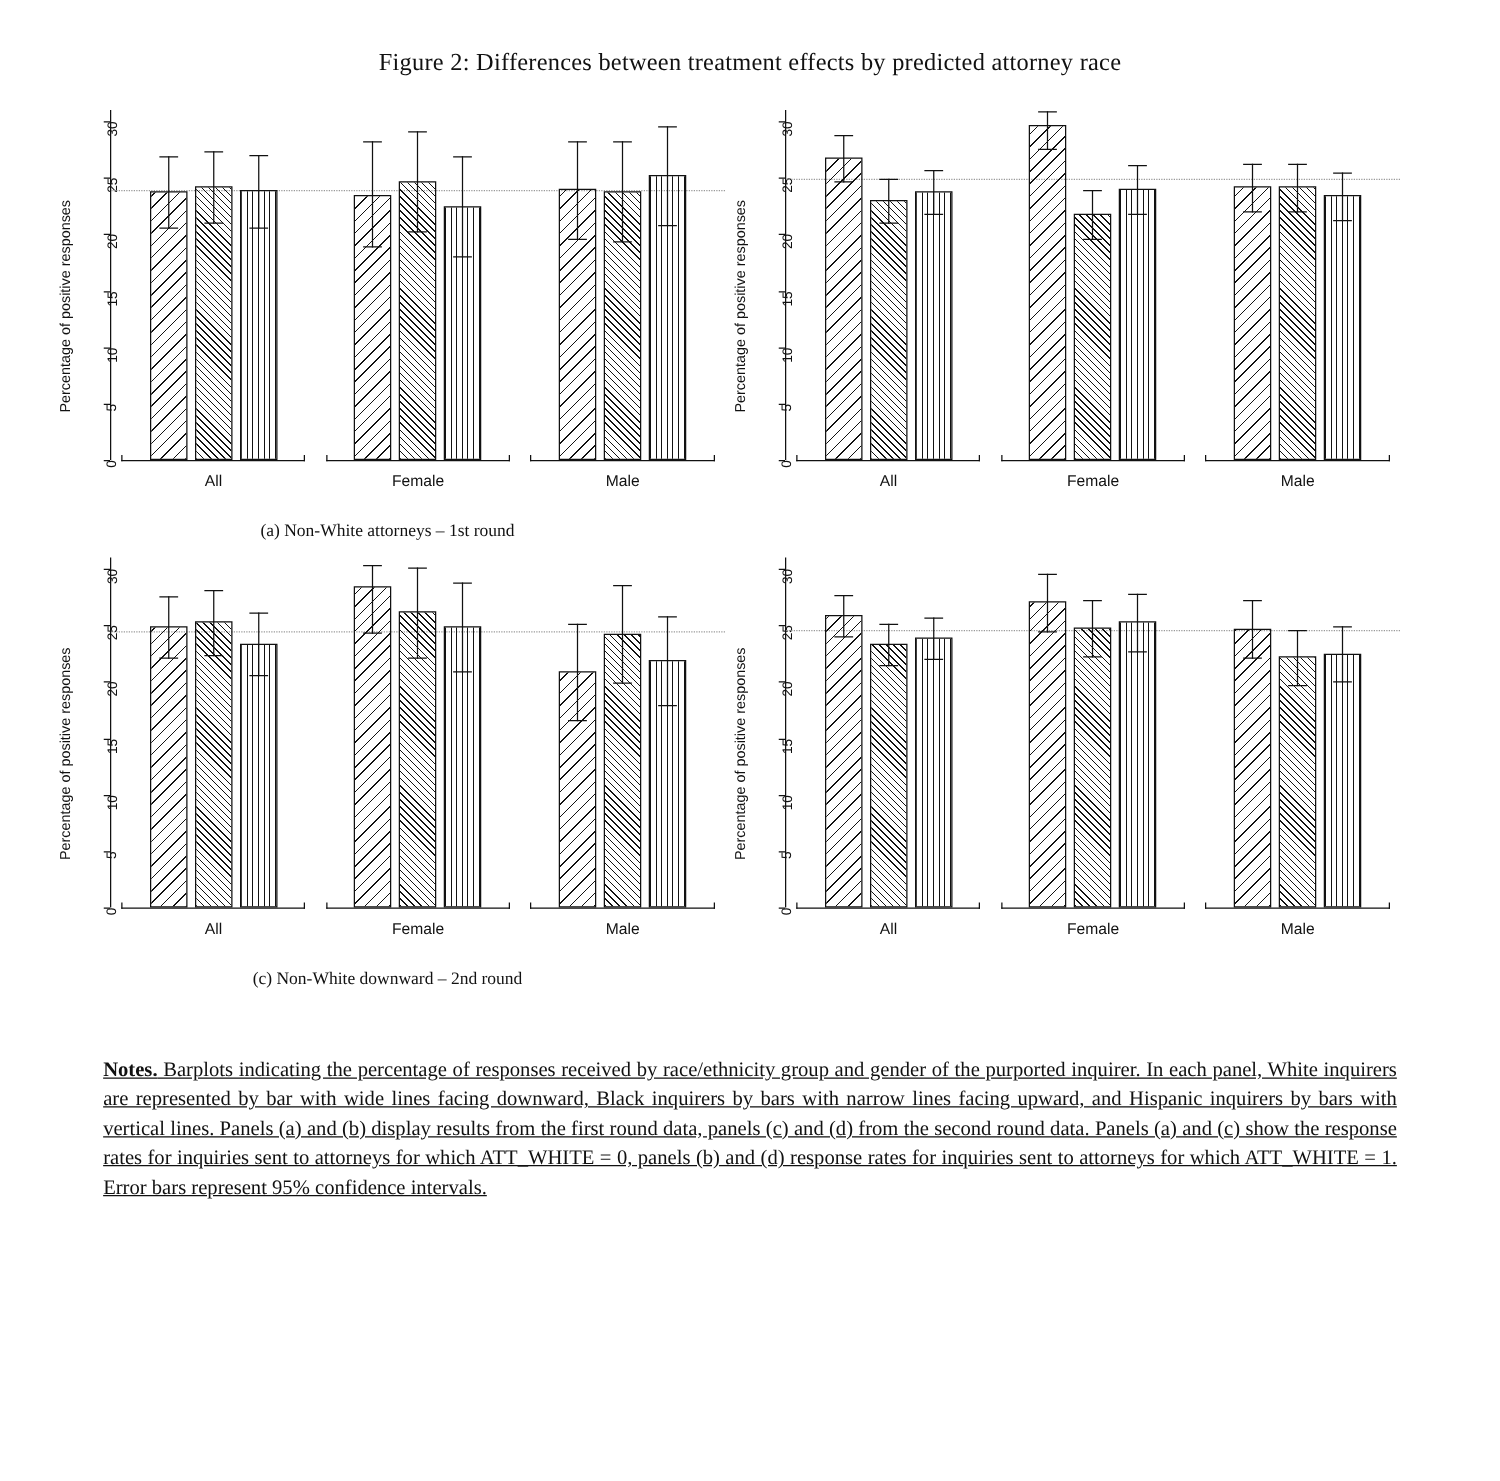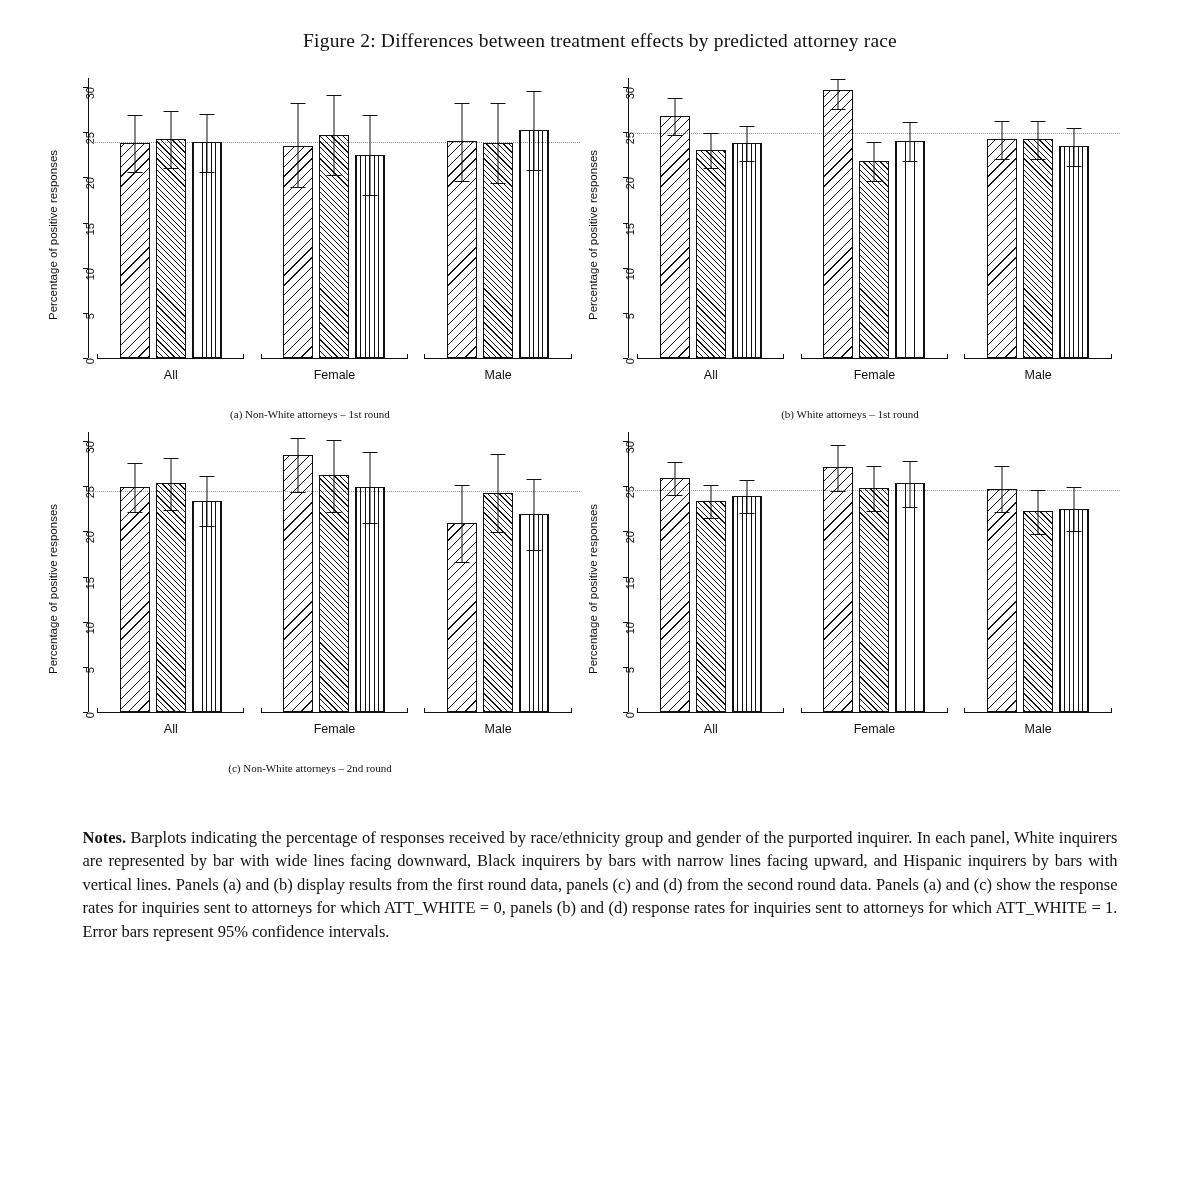--- a/index.html
+++ b/index.html
@@ -6,21 +6,21 @@
   body{
     width:1200px;height:1185px;background:#ffffff;
     font-family:"Liberation Serif", serif;
     color:#111;
     position:relative;
     overflow:hidden;
   }
   .fig-title{
     text-align:center;
     font-size:19.5px;
-    margin-top:30px;
+    margin-top:40px;
     letter-spacing:.2px;
   }
   .panels{
     position:relative;
     width:1120px;
     margin:18px auto 0 auto;
   }
   .row{
     display:flex;
     margin-bottom:4px;
@@ -135,21 +135,21 @@
     position:absolute;
     left:1px;right:0;bottom:18px;
     display:flex;
     justify-content:space-around;
     font-size:12.5px;
     font-family:"Liberation Sans", sans-serif;
   }
   .catlabels span{width:30%;text-align:center;}
   .paneltitle{
     text-align:center;
-    font-size:11px;
+    font-size:14px;
     margin-top:8px;
   }
   .legend{
     margin:16px auto 0 auto;
     width:460px;
     border:1px solid #111;
     display:flex;
     justify-content:space-around;
     align-items:center;
     padding:9px 6px;
@@ -157,20 +157,21 @@
   }
   .legitem{display:flex;align-items:center;gap:9px;}
   .swatch{width:28px;height:20px;border:1px solid #111;box-sizing:border-box;}
   .legtext{font-size:15.5px;}
   .notes{
     width:1035px;
     margin:52px auto 2px auto;
     font-size:16.5px;
     line-height:1.42;
     text-align:justify;
+    text-decoration:underline;
   }
   .notes b{font-weight:bold;}
 </style>
 </head>
 <body>
 
 <div class="fig-title">Figure 2: Differences between treatment effects by predicted attorney race</div>
 
 <div class="panels">
   <div class="row">
@@ -310,21 +311,20 @@
                 </div>
               </div>
             </div>
           <div class="catlabels">
               <span>All</span>
               <span>Female</span>
               <span>Male</span>
             </div>
         </div>
       </div>
-      <div class="paneltitle">(b)  White attorneys – 1st round</div>
     </div>
   </div>
 
   <div class="row">
     <div class="panel">
       <div class="plotwrap">
         <div class="ylabel">
             <span>Percentage of positive responses</span>
           </div>
         <div class="axisnums">
@@ -385,21 +385,21 @@
                 </div>
               </div>
             </div>
           <div class="catlabels">
               <span>All</span>
               <span>Female</span>
               <span>Male</span>
             </div>
         </div>
       </div>
-      <div class="paneltitle">(c)  Non-White attorneys – 2nd round</div>
+      <div class="paneltitle">(c)  Non-White downward – 2nd round</div>
     </div>
 
     <div class="panel">
       <div class="plotwrap">
         <div class="ylabel">
             <span>Percentage of positive responses</span>
           </div>
         <div class="axisnums">
             <div class="num" style="top: 282px;">0</div>
             <div class="num" style="top: 236.839px;">5</div>

